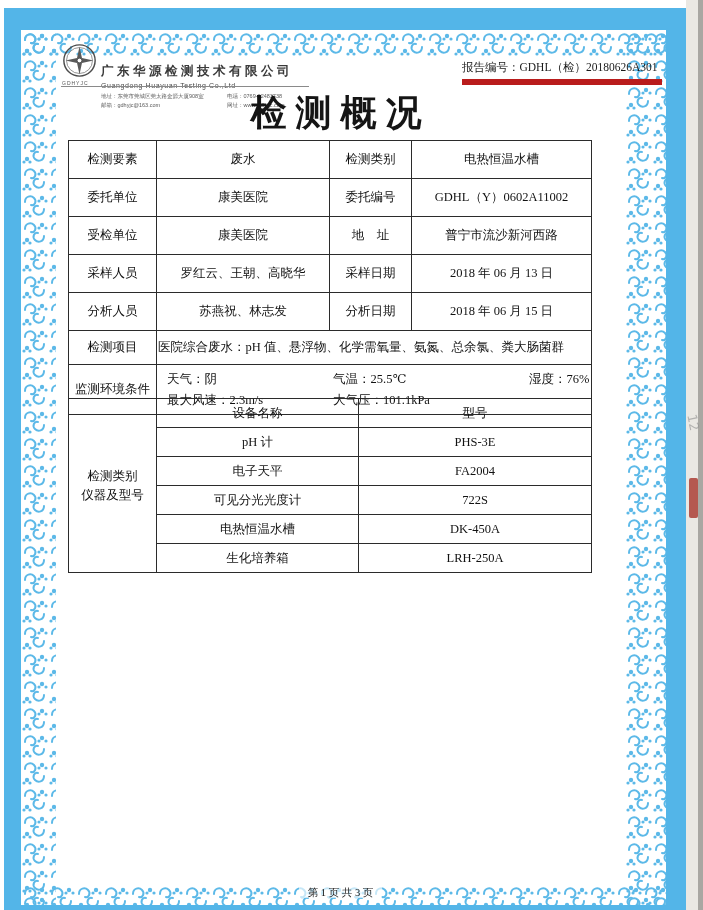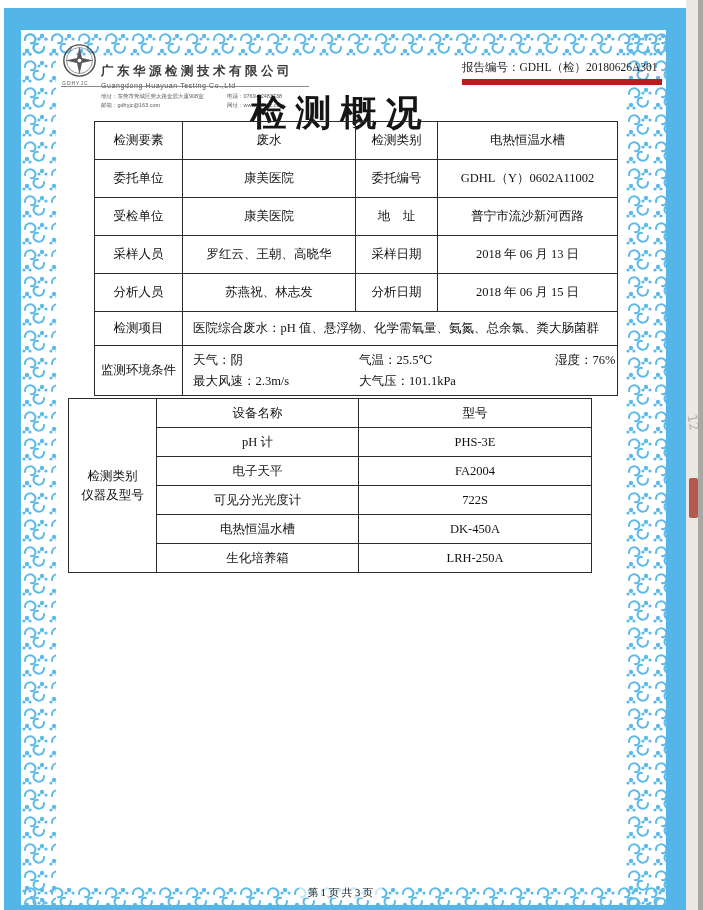--- a/index.html
+++ b/index.html
@@ -47,25 +47,25 @@
   .report-no{position:absolute;left:420px;top:60px;font-size:11.5px;color:#1a1a1a;
              border-bottom:6px solid #b91c1c;padding:0 4px 4px 0;white-space:nowrap;margin-left:42px;}
 
   .doc-title{position:absolute;left:56px;right:78px;top:89px;text-align:center;
              font-size:36px;font-weight:bold;letter-spacing:9px;color:#151515;}
 
   
   table{border-collapse:collapse;table-layout:fixed;}
   td{border:1px solid #2b2b2b;font-size:12.5px;color:#121212;text-align:center;
      padding:0;vertical-align:middle;}
-  .tblA{position:absolute;left:68px;top:121px;width:523px;margin-left:26px;}
+  .tblA{position:absolute;left:68px;top:140px;width:523px;}
   .tblA tr.r{height:38px;}
   .tblA tr.r-project{height:34px;}
   .tblA tr.r-env{height:48px;}
-  .cell-left{text-align:left;padding-left:10px;}
+  .cell-left{text-align:left;padding-left:1px;}
   .env-cell{text-align:left;padding:4px 0 4px 10px;}
   .env-row{display:flex;line-height:1.65;gap:38px;}
   .env-k1{width:128px;}
   .env-k2{width:158px;}
   .tblB{position:absolute;left:68px;top:398px;width:523px;}
   .tblB tr{height:29px;}
   .equip-label{line-height:1.5;}
 
   .footer{position:absolute;left:56px;right:78px;top:882px;text-align:center;z-index:6;}
   .footer span{font-size:10.5px;color:#1a1a1a;background:rgba(255,255,255,.65);padding:0 9px;}

